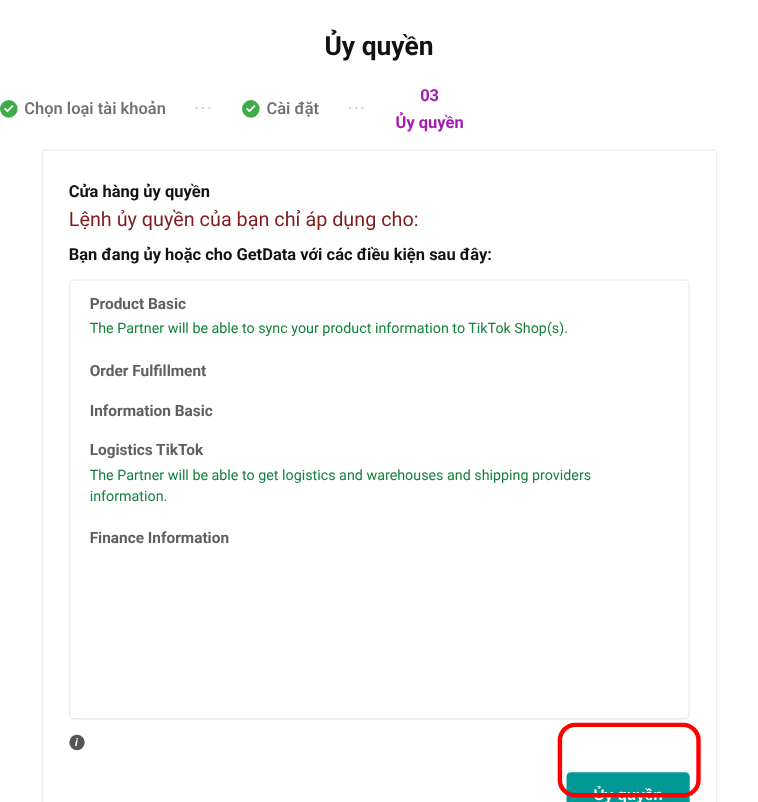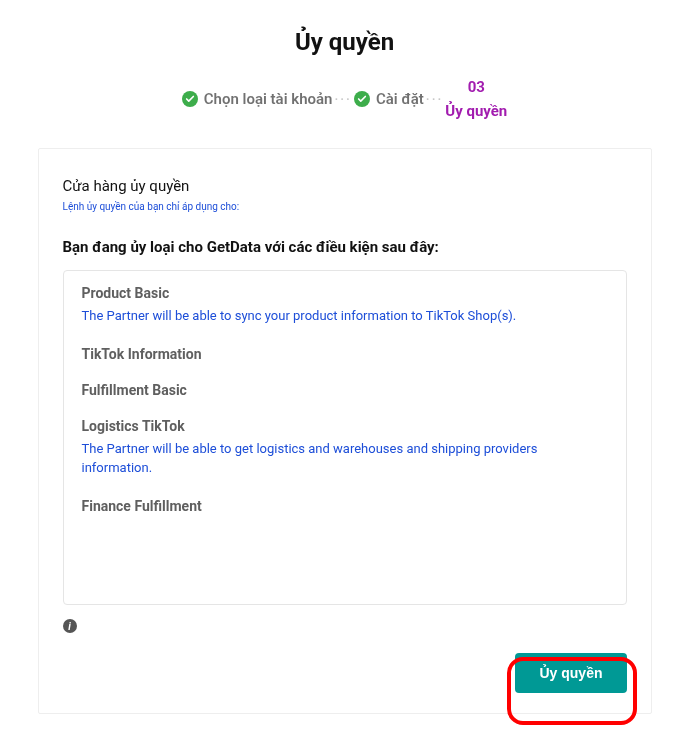--- a/index.html
+++ b/index.html
@@ -19,27 +19,26 @@
       padding-top: 28px;
     }
     .page-title {
       font-size: 24px;
       font-weight: 700;
       color: #121212;
       margin-bottom: 22px;
     }
     .stepper {
       display: flex;
-      justify-content: center;
-      align-items: center;
-      gap: 0;
+      align-items: center;
+      gap: 24px;
       font-size: 15px;
       font-weight: 600;
       color: #12121299;
-      margin-bottom: 28px;
+      margin-bottom: 16px;
     }
     .step {
       display: inline-flex;
       align-items: center;
       gap: 6px;
     }
     .step-check {
       display: inline-flex;
       width: 16px;
       height: 16px;
@@ -70,40 +69,40 @@
       margin: 0 auto;
       width: 614px;
       background: #fff;
       border: 1px solid #eee;
       border-radius: 2px;
       padding: 28px 24px 20px 24px;
       position: relative;
     }
     .card-heading {
       font-size: 15px;
-      font-weight: 400;
+      font-weight: 700;
       color: #121212;
       margin-bottom: 6px;
     }
     .card-sub {
-      font-size: 10px;
-      color: #1d4ed8;
-      margin-bottom: 26px;
+      font-size: 18px;
+      color: #7f1d1d;
+      margin-bottom: 12px;
     }
     .conditions-title {
       font-size: 15px;
       font-weight: 700;
       color: #121212;
       margin-bottom: 14px;
     }
 
     .perm-list-wrapper {
       border: 1px solid #e5e5e5;
       border-radius: 4px;
-      height: 335px;
+      height: 400px;
       position: relative;
       overflow: hidden;
     }
     .perm-list {
       height: 100%;
       overflow-y: auto;
       padding: 14px 18px 10px 18px;
     }
     
     .perm-list::-webkit-scrollbar {
@@ -121,21 +120,21 @@
       margin-bottom: 20px;
     }
     .perm-title {
       font-size: 14px;
       font-weight: 700;
       color: #5f5f5f;
       margin-bottom: 5px;
     }
     .perm-desc {
       font-size: 13px;
-      color: #1d4ed8;
+      color: #15803d;
       line-height: 1.5;
     }
 
     .footer-info {
       display: flex;
       align-items: center;
       gap: 6px;
       margin-top: 14px;
       font-size: 13px;
       color: #444;
@@ -210,40 +209,40 @@
       <span>03</span>
       <span>Ủy quyền</span>
     </span>
   </div>
 </div>
 
 <div class="card">
   <div class="card-heading">Cửa hàng ủy quyền</div>
   <div class="card-sub">Lệnh ủy quyền của bạn chỉ áp dụng cho:</div>
 
-  <div class="conditions-title">Bạn đang ủy loại cho GetData với các điều kiện sau đây:</div>
+  <div class="conditions-title">Bạn đang ủy hoặc cho GetData với các điều kiện sau đây:</div>
 
   <div class="perm-list-wrapper">
     <div class="perm-list" id="perm-list">
         <div class="perm-item">
           <div class="perm-title">Product Basic</div>
           <div class="perm-desc">The Partner will be able to sync your product information to TikTok Shop(s).</div>
         </div>
         <div class="perm-item">
-          <div class="perm-title">TikTok Information</div>
-        </div>
-        <div class="perm-item">
-          <div class="perm-title">Fulfillment Basic</div>
+          <div class="perm-title">Order Fulfillment</div>
+        </div>
+        <div class="perm-item">
+          <div class="perm-title">Information Basic</div>
         </div>
         <div class="perm-item">
           <div class="perm-title">Logistics TikTok</div>
           <div class="perm-desc">The Partner will be able to get logistics and warehouses and shipping providers information.</div>
         </div>
         <div class="perm-item">
-          <div class="perm-title">Finance Fulfillment</div>
+          <div class="perm-title">Finance Information</div>
           <div class="perm-desc"></div>
         </div>
       </div>
   </div>
 
   <div class="footer-info">
     <span class="info-icon">i</span>
   </div>
 
   <div class="action-row">

